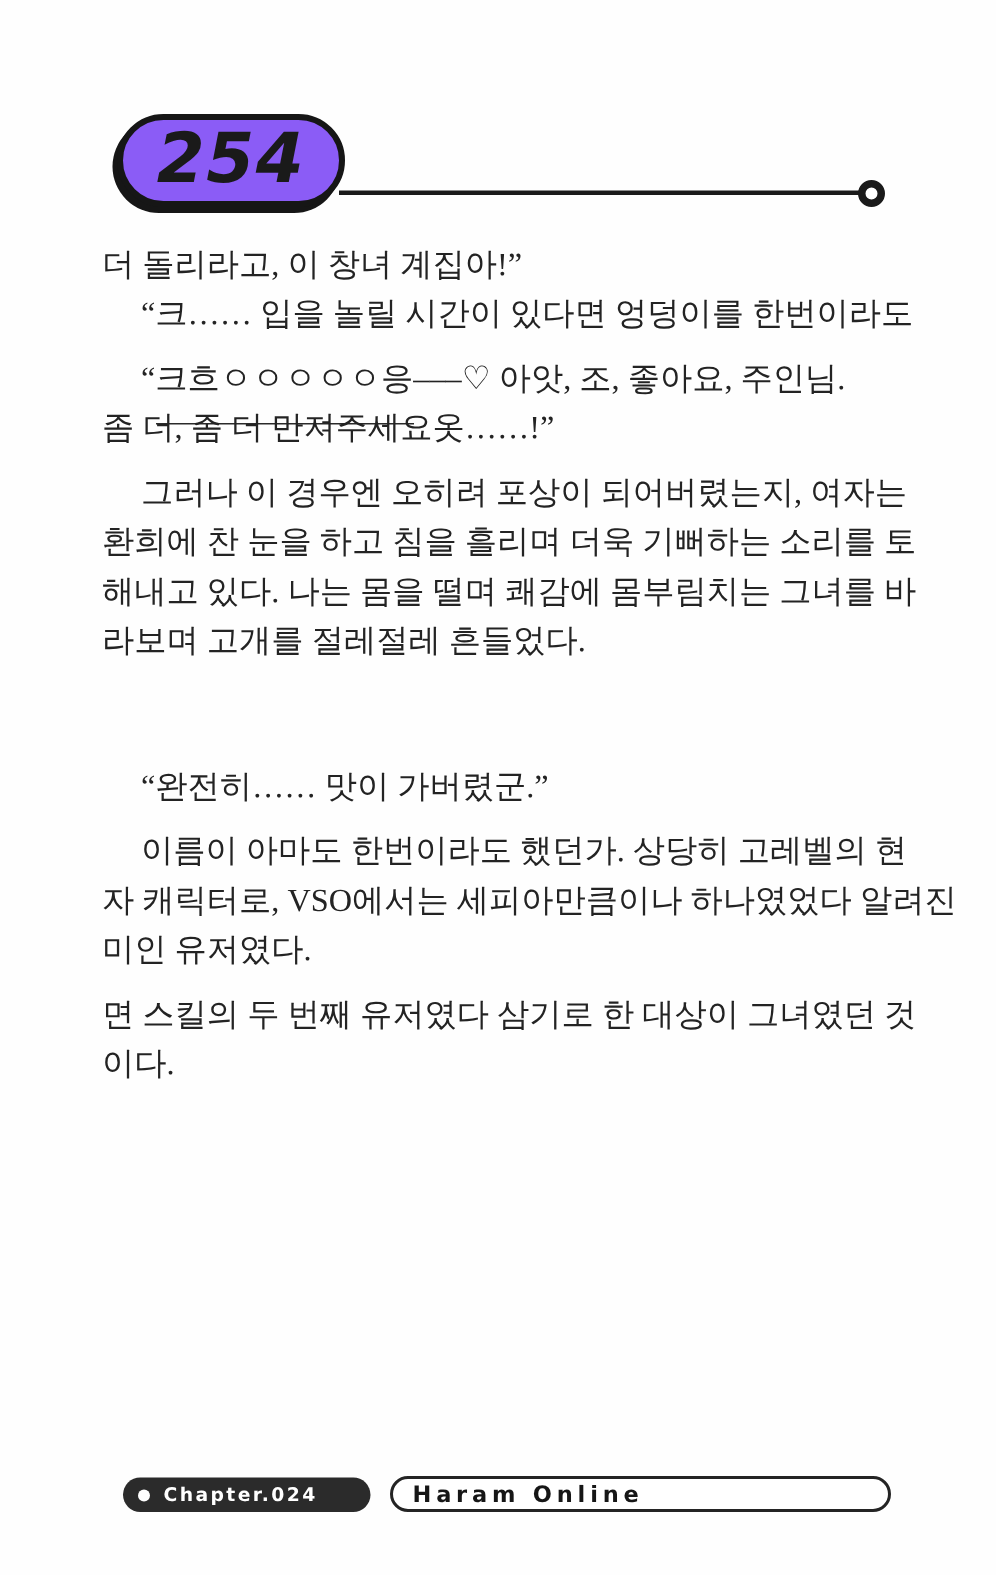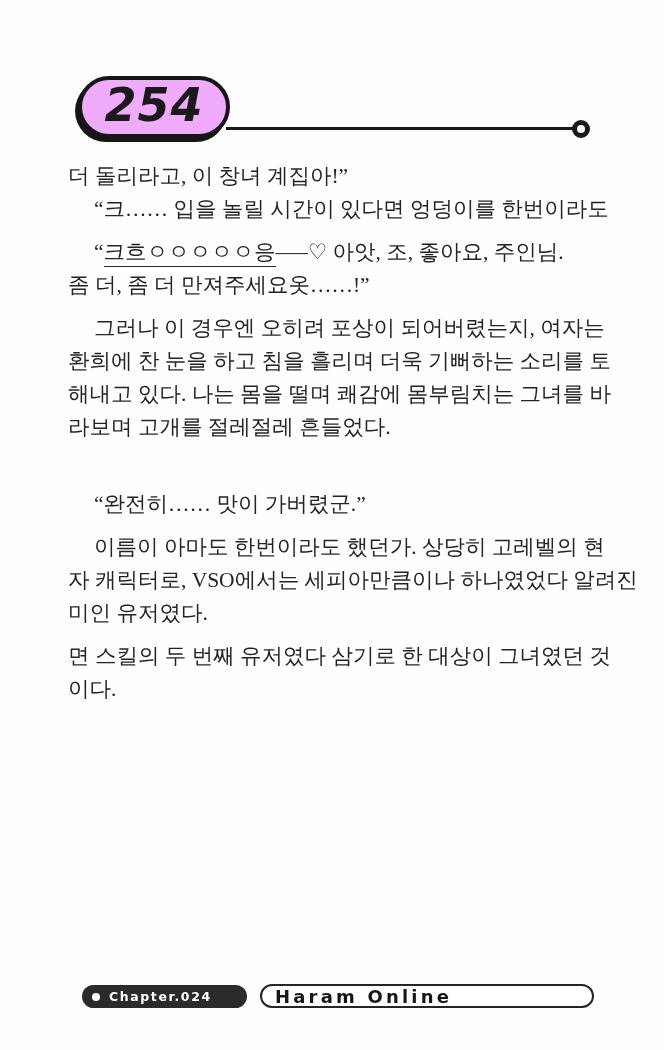--- a/index.html
+++ b/index.html
@@ -5,64 +5,64 @@
   html,body { margin:0; padding:0; background:#e8e8e8; }
   .page {
     position:relative; width:664px; height:1050px; margin:0 auto;
     background:#fefefe; overflow:hidden;
     font-family:"Liberation Serif","DejaVu Serif",serif; color:#232323;
   }
 
   
   .page-badge {
     position:absolute; left:78px; top:76px; width:152px; height:62px;
-    box-sizing:border-box; background:#f0abfc;
+    box-sizing:border-box; background:#8b5cf6;
     border:4px solid #161616; border-radius:31px;
     box-shadow:-3px 4px 0 0 #161616;
     display:flex; align-items:center; justify-content:center;
   }
   .page-num {
     font-family:"DejaVu Sans","Liberation Sans",sans-serif;
     font-weight:bold; font-style:italic; font-size:46px; letter-spacing:1px;
     color:#1a1a1a; transform:translateY(-2px);
   }
   .header-line { position:absolute; left:226px; top:127px; width:350px; height:3px; background:#1a1a1a; }
   .header-ring {
     position:absolute; left:572px; top:120px; width:18px; height:18px;
     box-sizing:border-box; border:5px solid #1a1a1a; border-radius:50%; background:#fff;
   }
 
   
   .body-text { position:absolute; left:68px; top:160px; width:540px; font-size:21.5px; }
   .para { margin:10px 0 0; }
   .para:first-child { margin-top:0; }
-  .para.gap { margin-top:44px; }
+  .para.gap { margin-top:64px; }
   .line { line-height:33px; height:33px; white-space:nowrap; }
   .line.first { text-indent:26px; }
-  .u { border-bottom:1.5px solid #2a2a2a; padding-bottom:2px; }
+  .u { border-bottom:1.5px solid #2a2a2a; padding-bottom:18px; }
 
   
   .chapter-pill {
     position:absolute; left:82px; top:985px; width:165px; height:23px;
     box-sizing:border-box; background:#2b2b2b; border-radius:12px;
     display:flex; align-items:center; gap:9px; padding-left:10px;
   }
   .chapter-dot { width:8px; height:8px; background:#fff; border-radius:50%; flex:0 0 auto; }
   .chapter-label {
     color:#fff; font-family:"DejaVu Sans","Liberation Sans",sans-serif;
     font-size:12.5px; font-weight:bold; letter-spacing:1.6px; transform:translateY(-0.5px);
   }
   .title-pill {
     position:absolute; left:260px; top:984px; width:334px; height:24px;
     box-sizing:border-box; background:#fff; border:2px solid #242424; border-radius:13px;
     display:flex; align-items:center; padding-left:13px;
   }
   .title-label {
     color:#161616; font-family:"DejaVu Sans","Liberation Sans",sans-serif;
-    font-size:18px; font-weight:bold; letter-spacing:3.2px;
+    font-size:15px; font-weight:bold; letter-spacing:3.2px;
   }
 </style>
 </head>
 <body>
 
 <div class="page">
 
   <div class="page-badge">
     <span class="page-num">254</span>
   </div>

